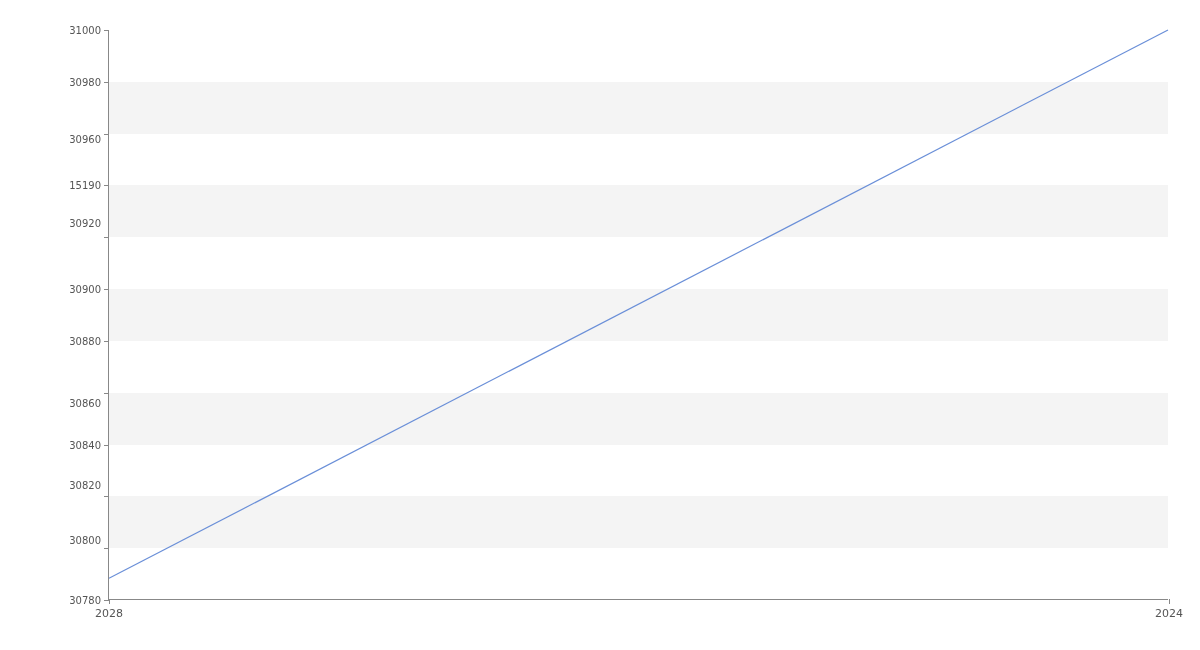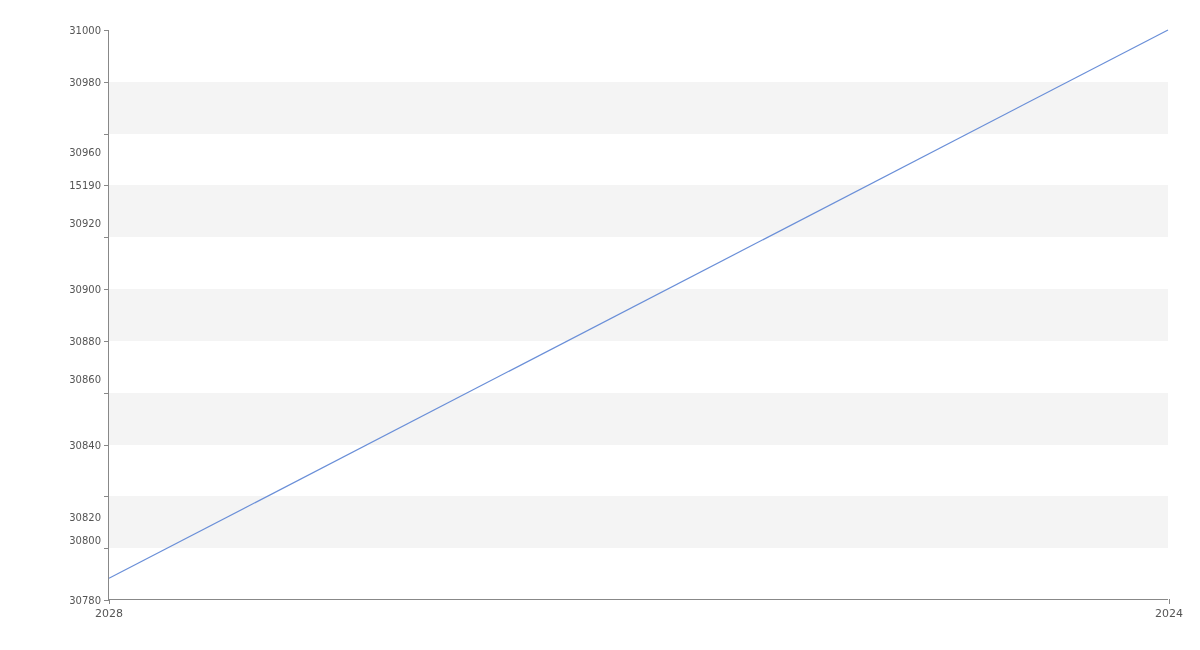--- a/index.html
+++ b/index.html
@@ -95,35 +95,35 @@
       <div class="grid-band" style="top: 259.091px; height: 51.8182px;"></div>
       <div class="grid-band" style="top: 362.727px; height: 51.8182px;"></div>
       <div class="grid-band" style="top: 466.364px; height: 51.8182px;"></div>
     <svg class="line-layer" id="line-layer" preserveAspectRatio="none" viewBox="0 0 1060 570">
       <polyline id="data-polyline" class="data-line" points="0,549.2727272727273 1060,0" style="stroke: rgb(106, 143, 216);"></polyline>
     </svg>
   <div class="y-tick-label" style="top: 570px;">30780</div>
       <div class="y-tick-mark" style="top: 570px;"></div>
       <div class="y-tick-label" style="top: 510px;">30800</div>
       <div class="y-tick-mark" style="top: 518.182px;"></div>
-      <div class="y-tick-label" style="top: 487px;">30820</div>
+      <div class="y-tick-label" style="top: 455px;">30820</div>
       <div class="y-tick-mark" style="top: 466.364px;"></div>
       <div class="y-tick-label" style="top: 414.545px;">30840</div>
       <div class="y-tick-mark" style="top: 414.545px;"></div>
-      <div class="y-tick-label" style="top: 349px;">30860</div>
+      <div class="y-tick-label" style="top: 373px;">30860</div>
       <div class="y-tick-mark" style="top: 362.727px;"></div>
       <div class="y-tick-label" style="top: 310.909px; margin-left: 17px;">30880</div>
       <div class="y-tick-mark" style="top: 310.909px;"></div>
       <div class="y-tick-label" style="top: 259.091px;">30900</div>
       <div class="y-tick-mark" style="top: 259.091px;"></div>
       <div class="y-tick-label" style="top: 193px;">30920</div>
       <div class="y-tick-mark" style="top: 207.273px;"></div>
       <div class="y-tick-label" style="top: 155.455px;">15190</div>
       <div class="y-tick-mark" style="top: 155.455px;"></div>
-      <div class="y-tick-label" style="top: 122px;">30960</div>
+      <div class="y-tick-label" style="top: 109px;">30960</div>
       <div class="y-tick-mark" style="top: 103.636px;"></div>
       <div class="y-tick-label" style="top: 51.8182px;">30980</div>
       <div class="y-tick-mark" style="top: 51.8182px;"></div>
       <div class="y-tick-label" style="top: 0px;">31000</div>
       <div class="y-tick-mark" style="top: 0px;"></div>
       <div class="x-tick-label" style="left: 0px;">2028</div>
       <div class="x-tick-mark" style="left: 0px;"></div>
       <div class="x-tick-label" style="left: 1060px;">2024</div>
       <div class="x-tick-mark" style="left: 1060px;"></div>
     </div>

